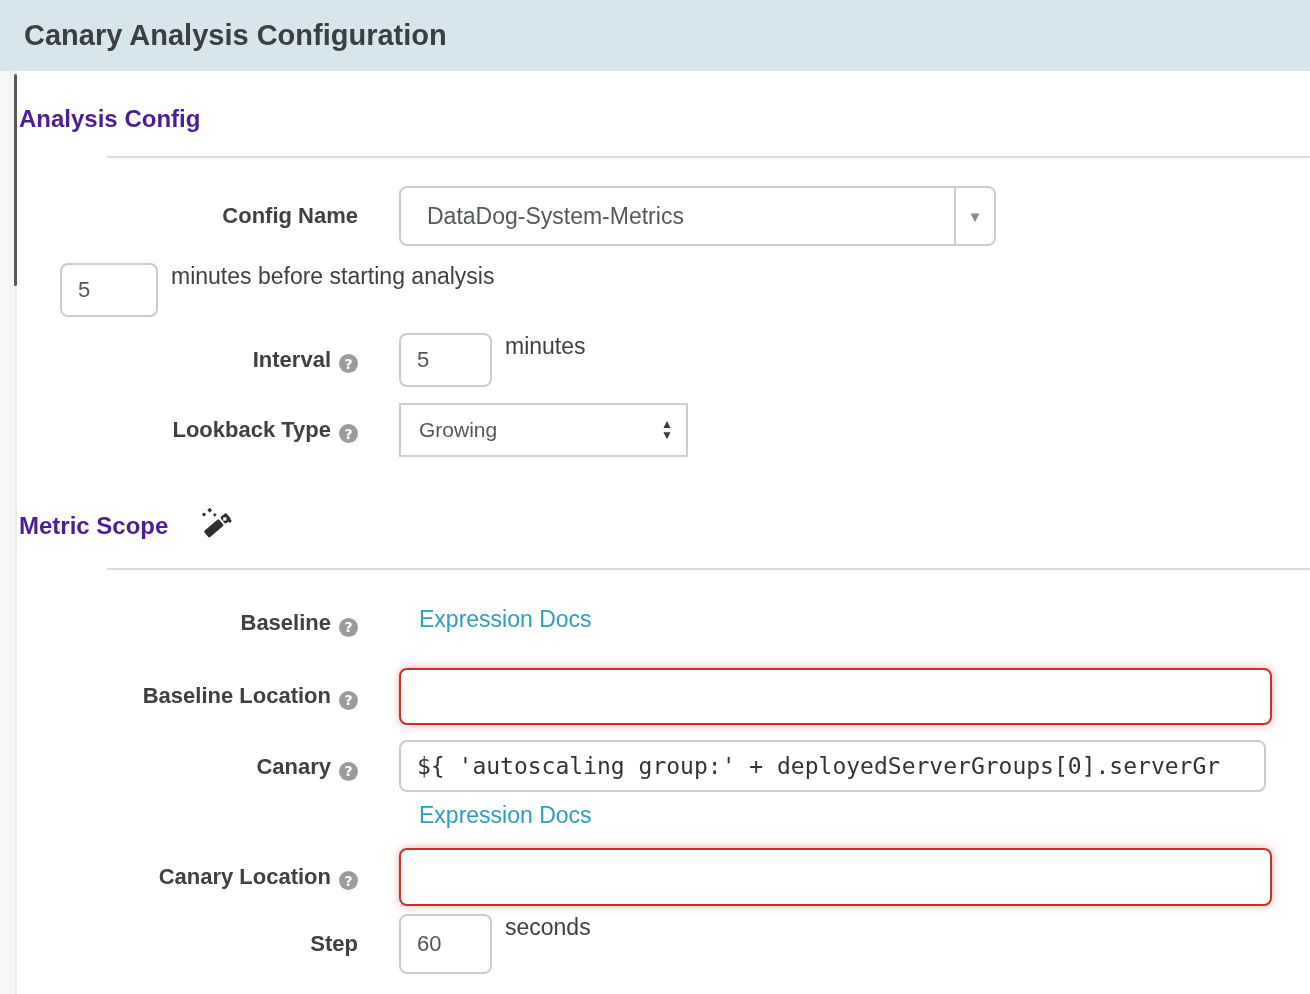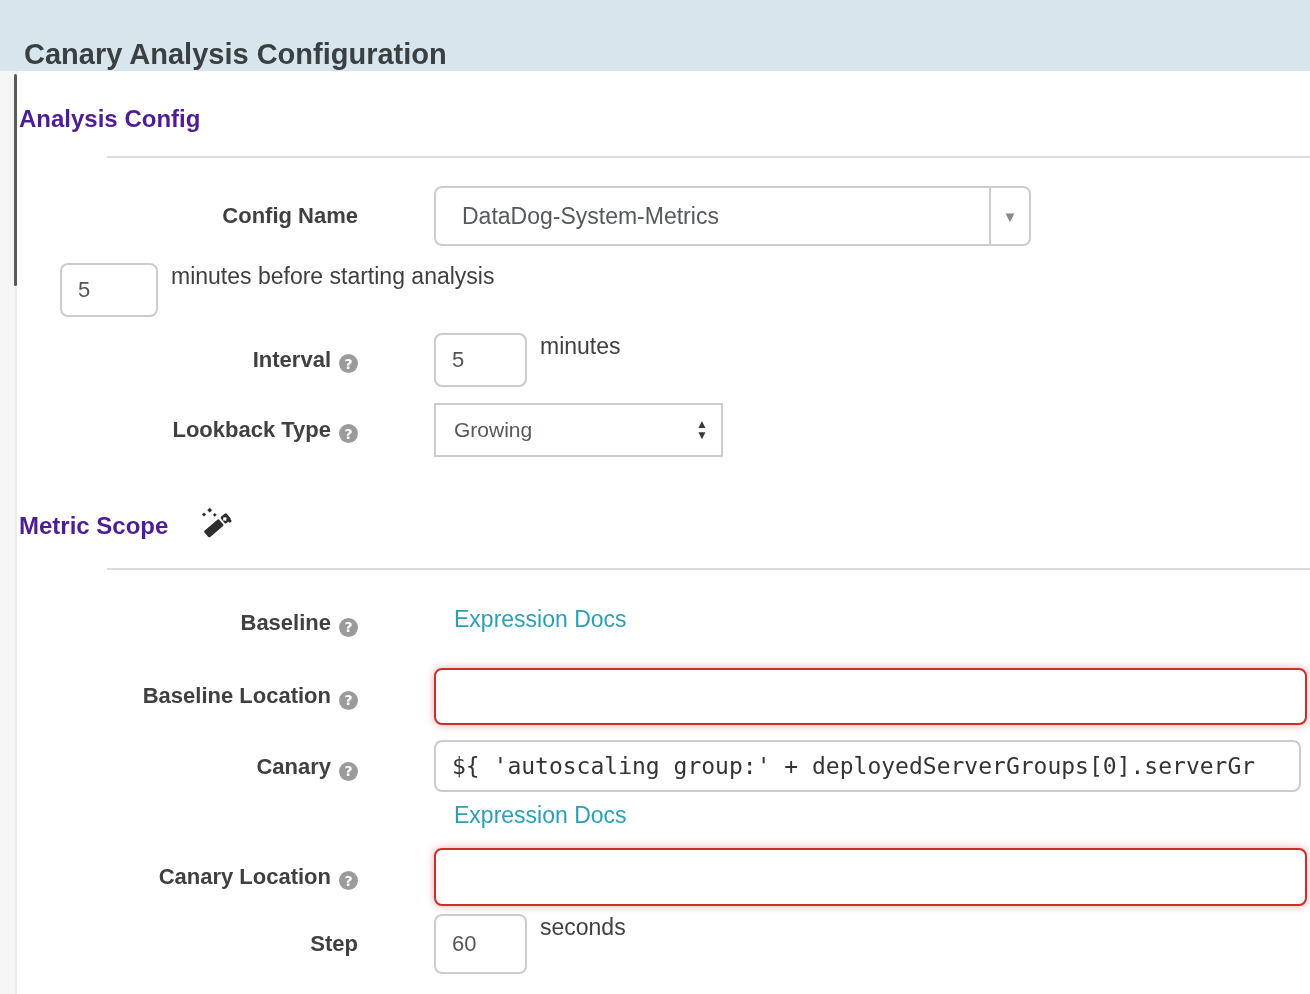--- a/index.html
+++ b/index.html
@@ -1,37 +1,37 @@
 <!DOCTYPE html>
 <html><head>
 <meta charset="utf-8">
 <style>
   * { box-sizing: border-box; margin: 0; padding: 0; }
   html, body { width: 1310px; height: 994px; overflow: hidden; background: #fff;
     font-family: "Liberation Sans", sans-serif; position: relative; }
 
   
-  .modal-header { height: 71px; background: #d6e6ec; display: flex; align-items: flex-end;
+  .modal-header { height: 71px; background: #d6e6ec; display: flex; align-items: center;
     padding-left: 24px; }
   .modal-header h1 { font-size: 29px; font-weight: bold; color: #3a3f42; letter-spacing: 0; }
 
   
   .left-rail { position: absolute; left: 0; top: 71px; bottom: 0; width: 17px;
     background: #f6f6f6; border-right: 2px solid #ececec; }
   .scroll-thumb { position: absolute; right: -2px; top: 3px; width: 3px; height: 212px;
     background: #595a5c; border-radius: 2px; }
 
   
   .content { margin-left: 19px; padding-top: 34px; }
   h2.section-title { font-size: 24px; font-weight: bold; color: #4c1d95; 
     display: flex; align-items: center; }
   .rule { height: 2px; background: #dcdcdc; margin-left: 88px; margin-top: 23px; }
 
   .form { margin-top: 28px; }
-  .row { display: flex; align-items: center; gap: 35px; }
+  .row { display: flex; align-items: center; }
   .row.align-top { align-items: flex-start; }
   .lbl { width: 339px; flex: 0 0 339px; text-align: right; font-size: 22px; font-weight: bold;
     color: #404040; white-space: nowrap; }
   .row.align-top .lbl { line-height: 53px; }
   .ctl { margin-left: 41px; display: flex; align-items: flex-start; }
   .ctl-col { margin-left: 41px; display: flex; flex-direction: column; }
 
   .help { display: inline-flex; width: 19px; height: 19px; border-radius: 50%;
     background: #9b9b9b; color: #fff; font-size: 14px; font-weight: bold;
     align-items: center; justify-content: center; margin-left: 8px; vertical-align: -2px;

